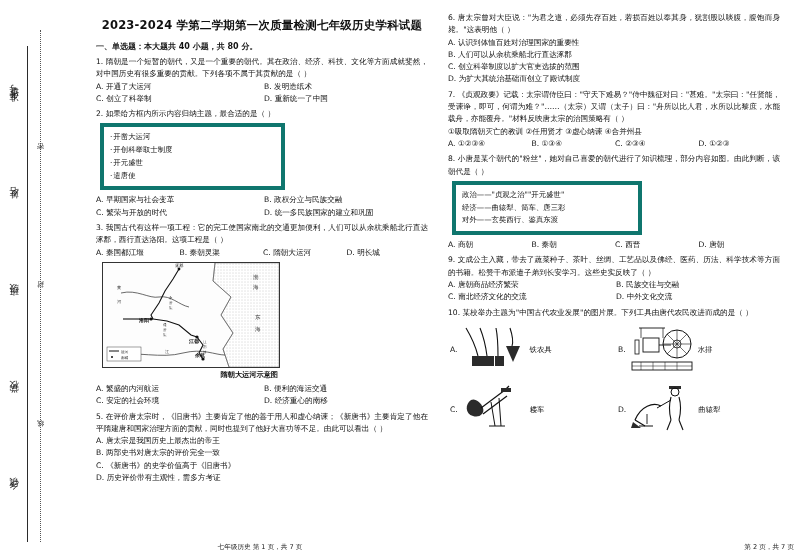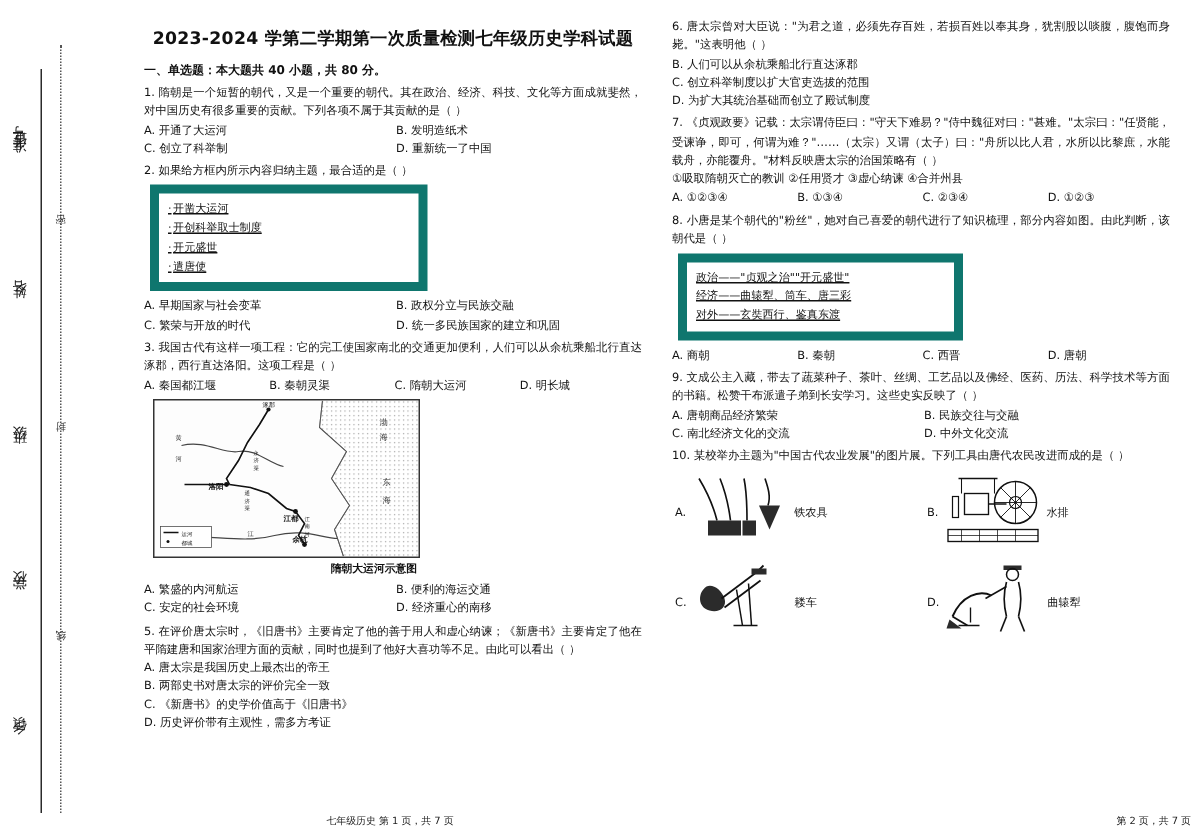--- a/index.html
+++ b/index.html
@@ -88,22 +88,22 @@
     font-size:7.6px;line-height:1.62;
     font-family:"DejaVu Sans","Liberation Sans",sans-serif;
   }
   .circ-row{
     font-size:7.6px;line-height:1.62;
     font-family:"DejaVu Sans","Liberation Sans",sans-serif;
   }
 
   
   .matbox{
-    border:6px solid #0f766e;box-sizing:border-box;
-    padding:4px 6px;margin:3px 0 4px 4px;text-decoration:underline;
+    border:4px solid #0f766e;box-sizing:border-box;
+    padding:4px 6px;margin:3px 0 4px 4px;
   }
   .matbox.narrow{width:185px;}
   .matbox.wide{width:190px;}
   .mat-line{
     font-size:7.4px;line-height:1.72;
     font-family:"DejaVu Sans","Liberation Sans",sans-serif;
   }
   .mat-line .bullet{margin-right:1px;}
 
   
@@ -283,20 +283,21 @@
     </div>
 
     <div class="footer left-f">七年级历史 第 1 页，共 7 页</div>
   </div>
 
   <div class="page right">
 
     <div class="q">
       <div class="q-stem">6. 唐太宗曾对大臣说："为君之道，必须先存百姓，若损百姓以奉其身，犹割股以啖腹，腹饱而身毙。"这表明他（    ）</div>
       <div>
+        <div class="opt-line">A. 认识到体恤百姓对治理国家的重要性</div>
         <div class="opt-line">B. 人们可以从余杭乘船北行直达涿郡</div>
         <div class="opt-line">C. 创立科举制度以扩大官吏选拔的范围</div>
         <div class="opt-line">D. 为扩大其统治基础而创立了殿试制度</div>
       </div>
     </div>
 
     <div class="q">
       <div class="q-stem">7. 《贞观政要》记载：太宗谓侍臣曰："守天下难易？"侍中魏征对曰："甚难。"太宗曰："任贤能，受谏诤，即可，何谓为难？"……（太宗）又谓（太子）曰："舟所以比人君，水所以比黎庶，水能载舟，亦能覆舟。"材料反映唐太宗的治国策略有（ ）</div>
       <div class="circ-row">①吸取隋朝灭亡的教训   ②任用贤才   ③虚心纳谏   ④合并州县</div>
       <div class="opts-4col">

